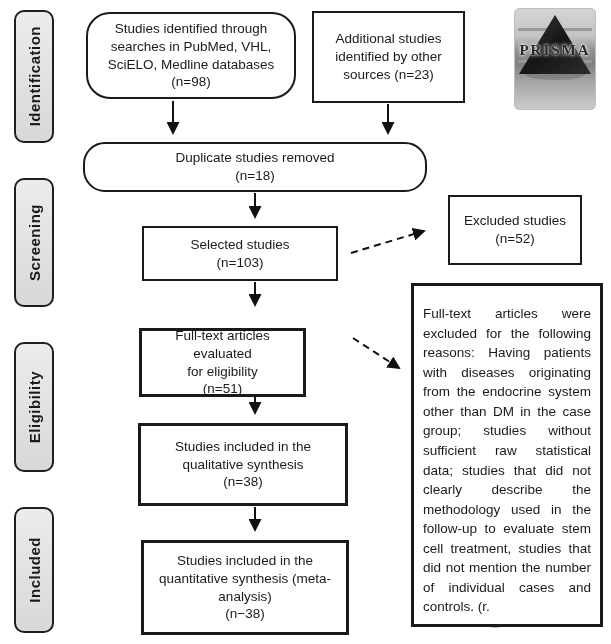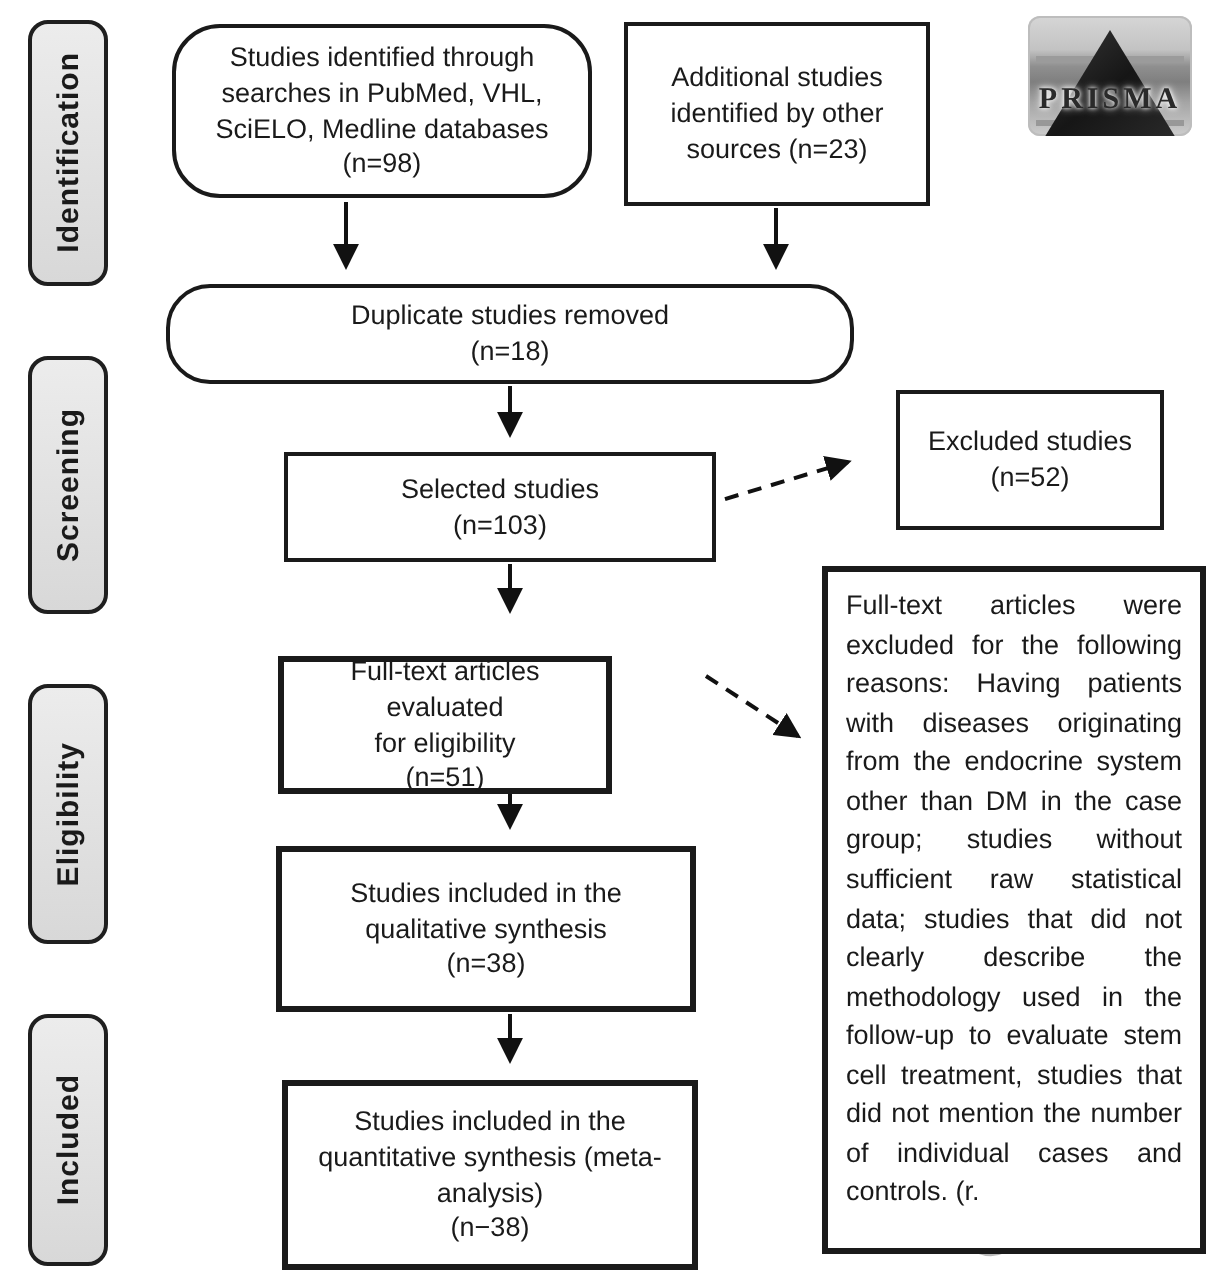--- a/index.html
+++ b/index.html
@@ -26,38 +26,38 @@
   
   .box{
     position:absolute;background:#fff;border:2px solid #1a1a1a;
     display:flex;align-items:center;justify-content:center;
     box-sizing:border-box;text-align:center;
   }
   .box .txt{white-space:pre-line;font-size:13.5px;line-height:1.32;padding:2px 4px;}
   .b-identified{left:86px;top:12px;width:210px;height:87px;border-radius:24px;}
   .b-additional{left:312px;top:11px;width:153px;height:92px;}
   .b-duplicate{left:83px;top:142px;width:344px;height:50px;border-radius:22px;}
-  .b-selected{left:142px;top:226px;width:216px;height:55px;}
+  .b-selected{left:142px;top:226px;width:196px;height:55px;}
   .b-excluded{left:448px;top:195px;width:134px;height:70px;}
   .b-fulltext{left:139px;top:328px;width:167px;height:69px;border-width:3px;}
   .b-qualitative{left:138px;top:423px;width:210px;height:83px;border-width:3px;}
   .b-quantitative{left:141px;top:540px;width:208px;height:95px;border-width:3px;}
   .b-reasons{
     left:411px;top:283px;width:192px;height:344px;border-width:3px;
-    align-items:flex-start;justify-content:flex-start;
+    align-items:flex-end;justify-content:flex-start;
   }
   .b-reasons .txt{
     white-space:normal;text-align:justify;text-justify:inter-word;
     font-size:13.5px;line-height:1.45;padding:7px 9px;
   }
   
   #arrow-layer{position:absolute;left:0;top:0;width:611px;height:644px;pointer-events:none;}
   
   .logo{
-    position:absolute;left:514px;top:8px;width:82px;height:60px;
+    position:absolute;left:514px;top:8px;width:82px;height:102px;
     border-radius:6px;overflow:hidden;
     background:linear-gradient(180deg,#d6d6d6 0%,#c3c3c3 28%,#8f8f8f 42%,#7f7f7f 55%,#a5a5a5 72%,#cdcdcd 100%);
     box-shadow:inset 0 0 0 1px #bdbdbd;
   }
   .logo svg{position:absolute;left:0;top:0;}
   .logo .logo-text{
     position:absolute;left:0;top:34px;width:100%;text-align:center;
     font-family:"Liberation Serif", serif;font-weight:bold;font-size:15px;
     letter-spacing:2px;color:#2a2a2a;
     text-shadow:0 0 2px #fff,0 0 4px #fff;

